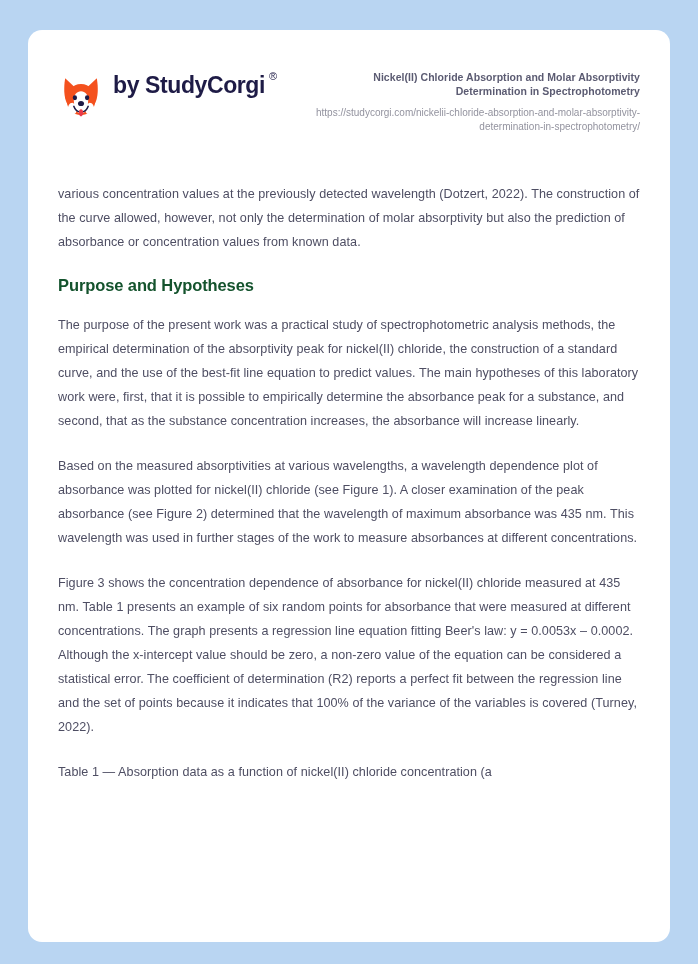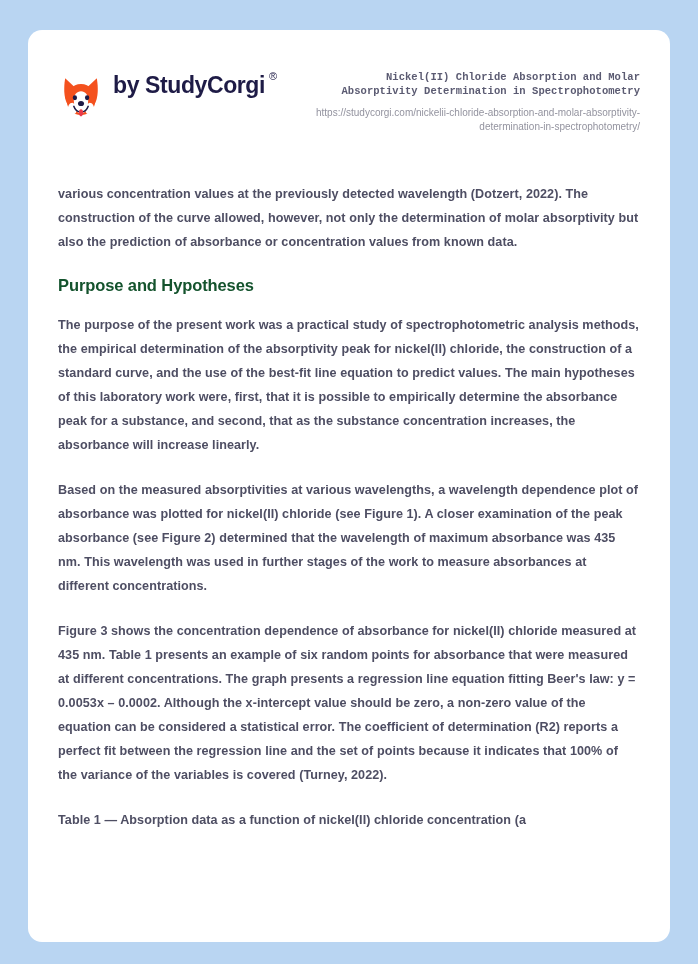--- a/index.html
+++ b/index.html
@@ -74,21 +74,20 @@
     padding-top: 4px;
   }
 
   .header-title {
     color: #5b5b72;
     font-size: 10.5px;
     font-weight: bold;
     line-height: 1.38;
     margin: 0 0 7px 0;
     letter-spacing: 0.05px;
-    font-family: Liberation Mono, monospace;
   }
 
   .header-url {
     color: #93939f;
     font-size: 10px;
     line-height: 1.42;
     margin: 0;
     word-break: break-word;
   }
 
@@ -98,21 +97,20 @@
     box-sizing: border-box;
     margin-top: 48px;
   }
 
   .doc-body p {
     color: #4e4e63;
     font-size: 12.6px;
     line-height: 24px;
     margin: 0 0 21px 0;
     letter-spacing: 0.06px;
-    font-weight: bold;
   }
 
   .doc-body h2 {
     color: #14532d;
     font-size: 16.5px;
     font-weight: bold;
     line-height: 1.3;
     margin: 9px 0 16px 0;
     letter-spacing: -0.1px;
   }

